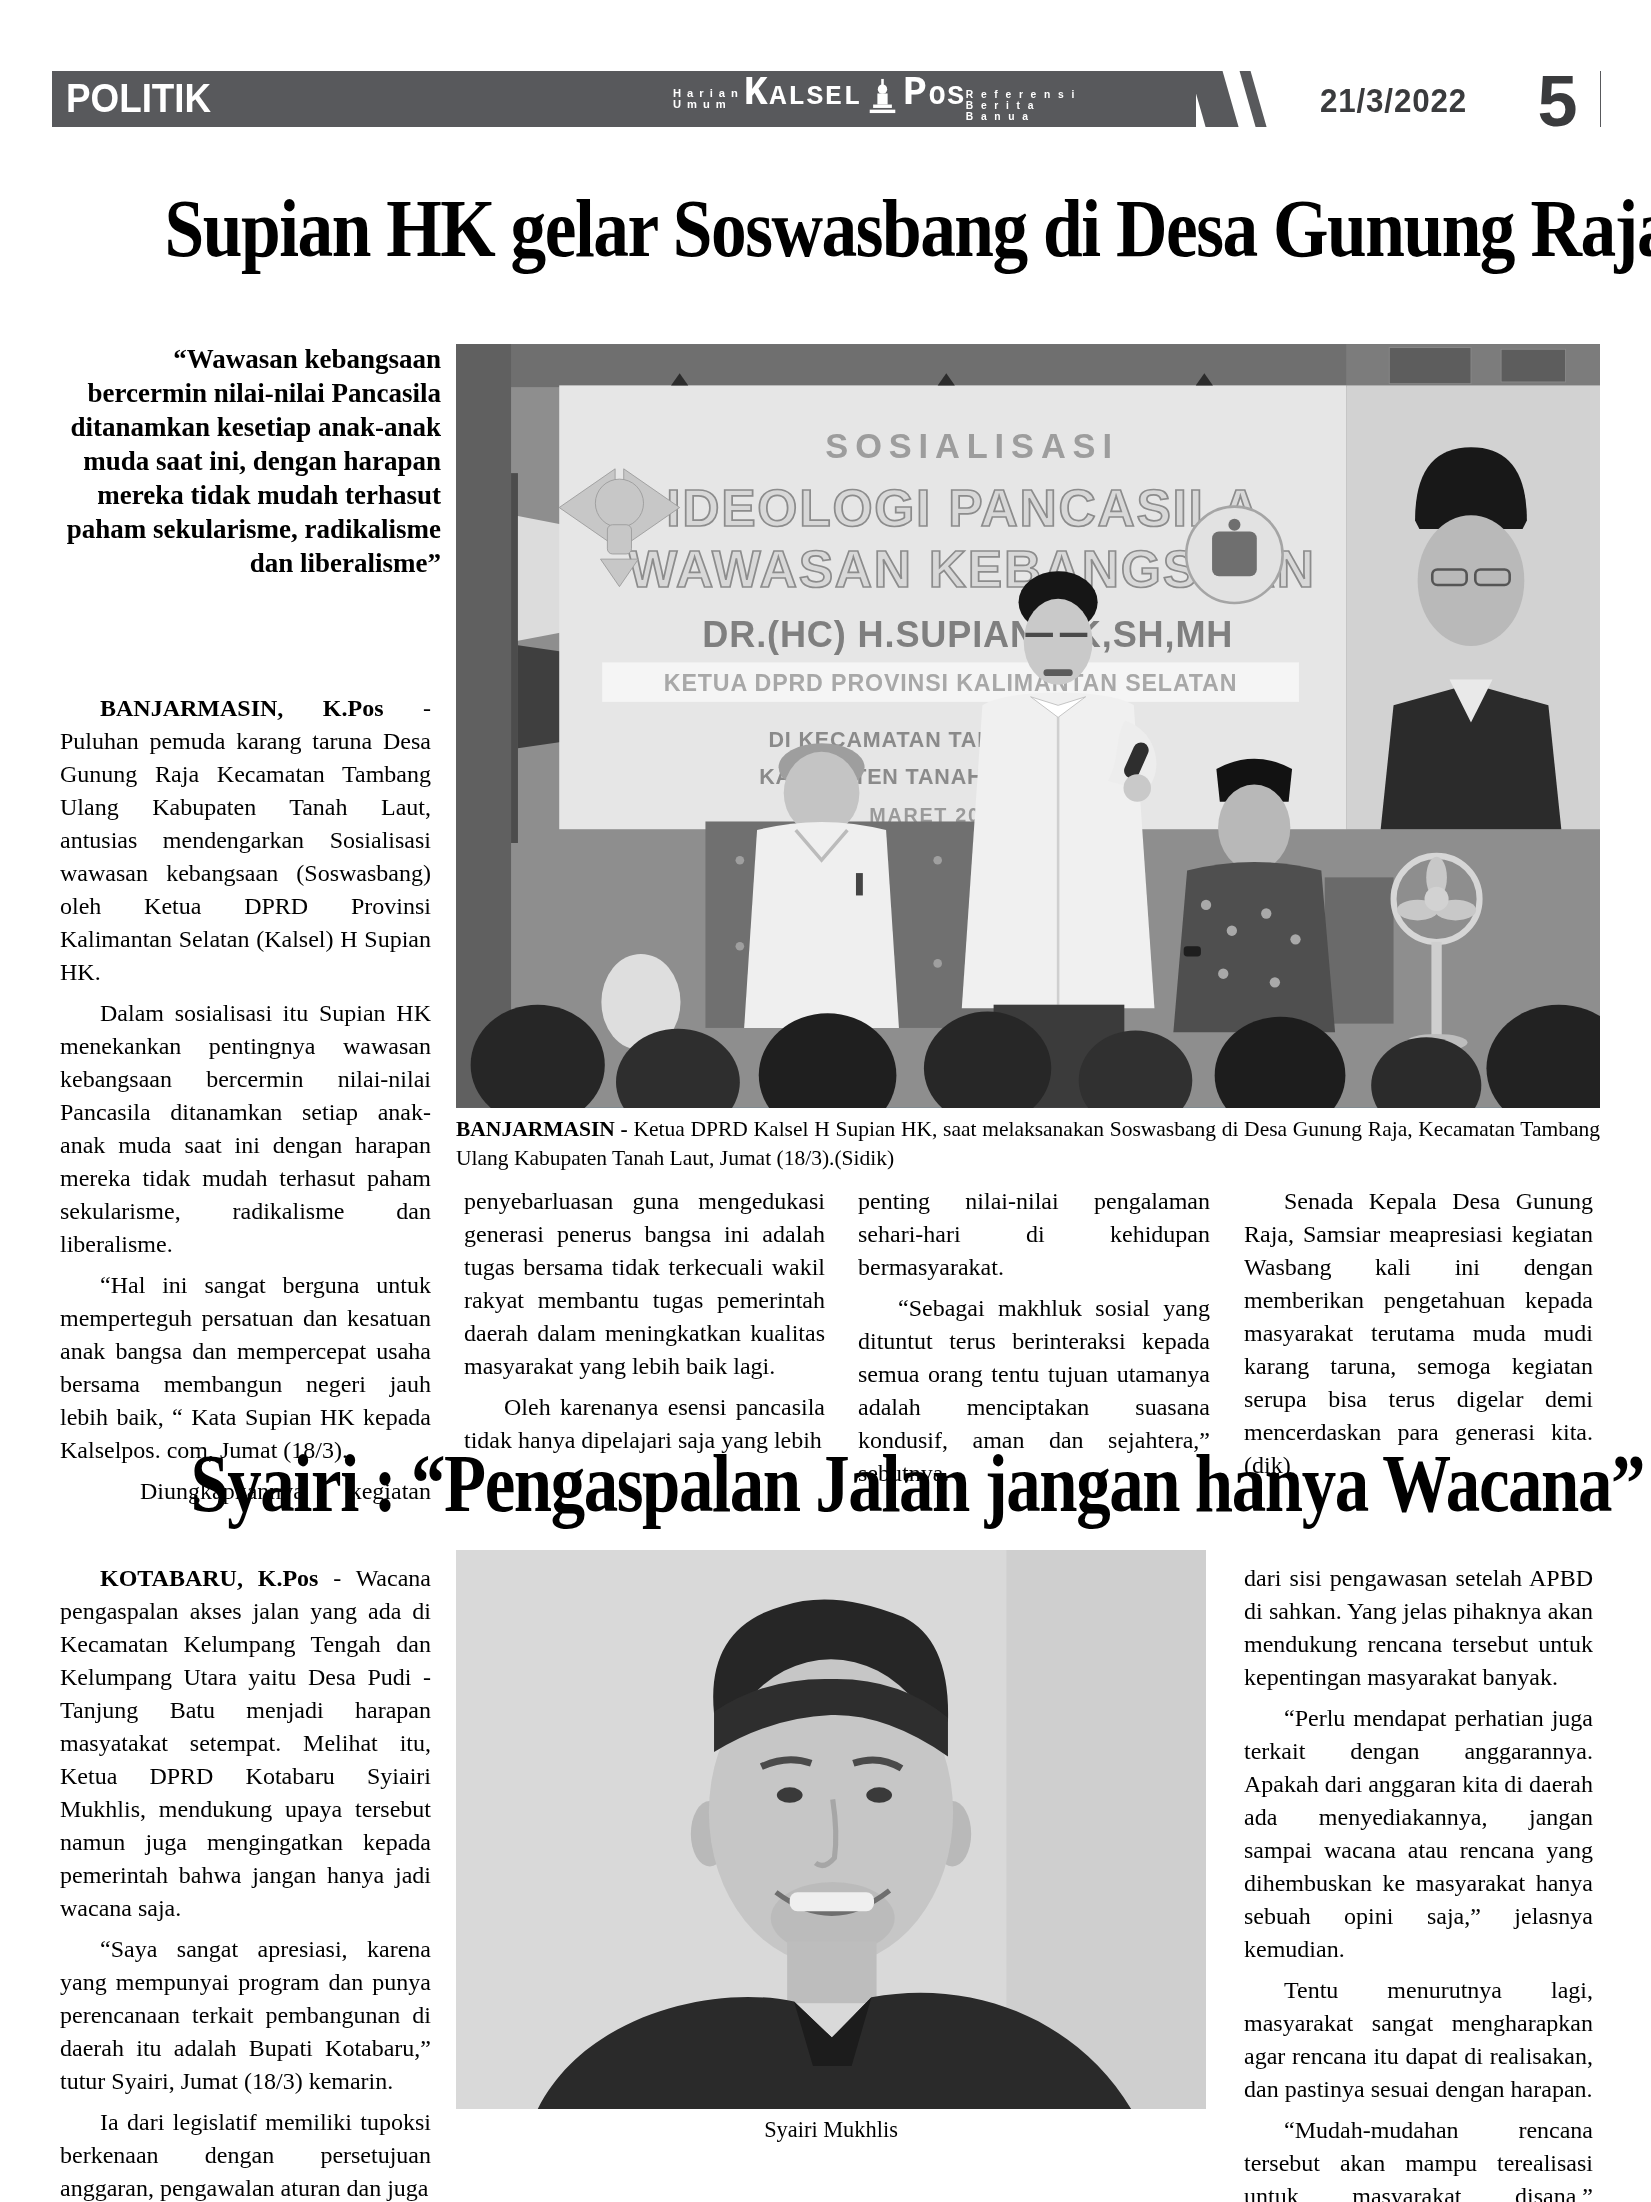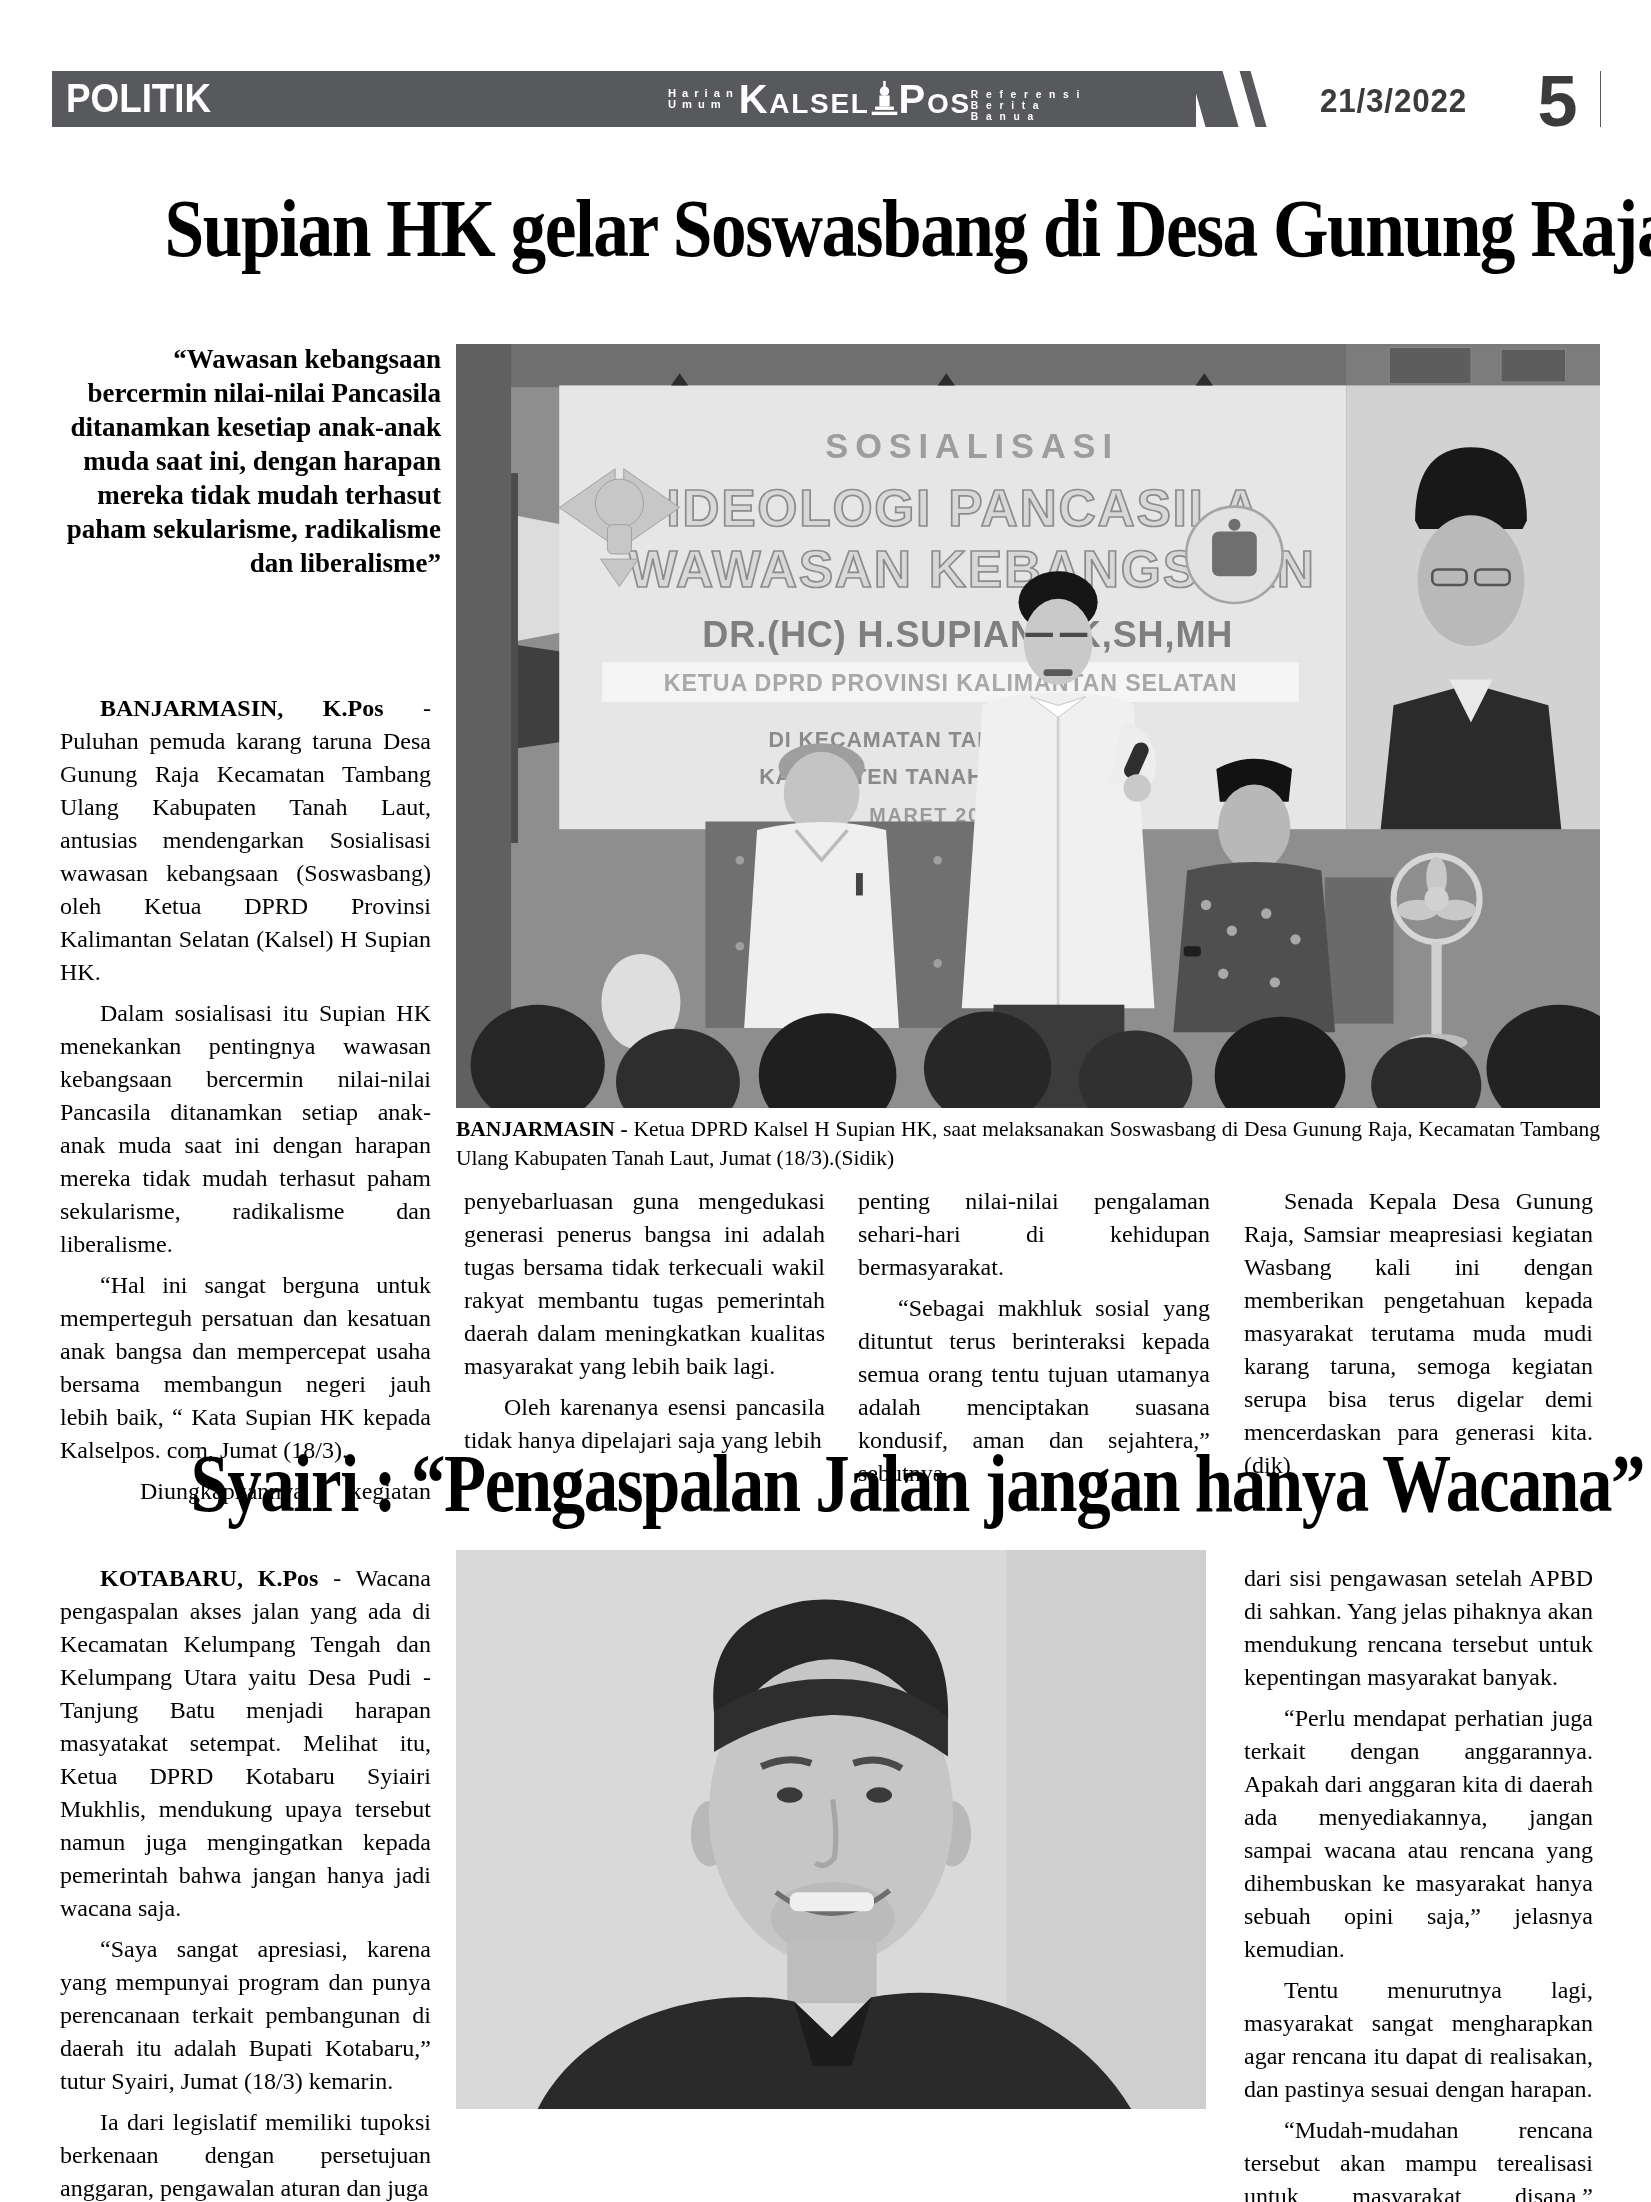--- a/index.html
+++ b/index.html
@@ -8,21 +8,21 @@
         font-family:"Liberation Serif",serif;overflow:hidden}
 
   
   .hdr-bar{position:absolute;left:52px;top:71px;width:1549px;height:56px;background:#58595c}
   .politik{position:absolute;left:13.8px;top:6.9px;color:#fff;
            font-family:"Liberation Sans",sans-serif;font-weight:900;font-size:40px;line-height:41px;
            transform:scaleX(0.92);transform-origin:left center;letter-spacing:0}
   .masthead{position:absolute;left:645px;top:0;width:361px;height:56px;color:#fff;
             display:flex;flex-direction:row;align-items:center;justify-content:center}
   .mh-top{font-family:"Liberation Sans",sans-serif;font-weight:bold;font-size:11.2px;line-height:11.2px;letter-spacing:6px}
-  .mh-main{display:flex;align-items:center;gap:0;font-family:Liberation Sans, sans-serif;
+  .mh-main{display:flex;gap:6px;font-family:Liberation Mono, monospace;
            font-size:40px;line-height:33px;font-weight:bold;font-variant:small-caps;letter-spacing:1.7px}
   .mh-tag{font-family:"Liberation Sans",sans-serif;font-weight:bold;font-size:10.3px;line-height:11.2px;letter-spacing:7.7px;margin-top:13px}
   .hdr-box{position:absolute;left:1144px;top:0;width:404px;height:56px;background:#ffffff;overflow:hidden}
   .stripe{position:absolute;top:-6.9px;height:73px;background:#58595c}
   .s1{left:1.7px;width:33px;transform:skewX(16deg)}
   .s2{left:52px;width:11.2px;transform:skewX(16deg)}
   .hdr-date{position:absolute;left:103px;top:0;width:189px;height:56px;line-height:59px;text-align:center;
             font-family:"Liberation Sans",sans-serif;font-weight:900;font-size:33px;color:#3a3b3d;
             letter-spacing:0.9px;transform:scaleX(0.95)}
   .hdr-page{position:absolute;right:22.4px;top:-3.4px;font-family:"Liberation Sans",sans-serif;
@@ -287,20 +287,21 @@
         <path d="M438 290 q6 40 2 68 q-12 14 -22 6" stroke="#a6a6a6" stroke-width="6" fill="none"></path>
         <ellipse cx="438" cy="428" rx="72" ry="42" fill="#b2b2b2" opacity="0.55"></ellipse>
         <path d="M372 398 Q438 448 504 396" stroke="#6e6e6e" stroke-width="6" fill="none"></path>
         <rect x="388" y="398" width="98" height="22" rx="9" fill="#efefef"></rect>
         <rect x="385" y="455" width="104" height="72" fill="#bdbdbd"></rect>
         <path d="M95 650 C150 540 300 505 393 525 L437 567 L483 520 C600 498 722 545 785 650 Z" fill="#2a2a2a"></path>
         <path d="M393 525 L437 567 L483 520 L460 600 L415 600 Z" fill="#1c1c1c"></path>
       </g>
     </svg>
   </div>
+  <div class="caption2">Syairi Mukhlis</div>
 
   <div class="bodycol c-a2-2">
     <p class="cont">dari sisi pengawasan setelah APBD di sahkan. Yang jelas pihaknya akan mendukung rencana tersebut untuk kepentingan masyarakat banyak.</p>
     <p>“Perlu mendapat perhatian juga terkait dengan anggarannya. Apakah dari anggaran kita di daerah ada menyediakannya, jangan sampai wacana atau rencana yang dihembuskan ke masyarakat hanya sebuah opini saja,” jelasnya kemudian.</p>
     <p>Tentu menurutnya lagi, masyarakat sangat mengharapkan agar rencana itu dapat di realisakan, dan pastinya sesuai dengan harapan.</p>
     <p>“Mudah-mudahan rencana tersebut akan mampu terealisasi untuk masyarakat disana,” pungkasnya berharap.(uji)</p>
   </div>
 
 </div>
 

